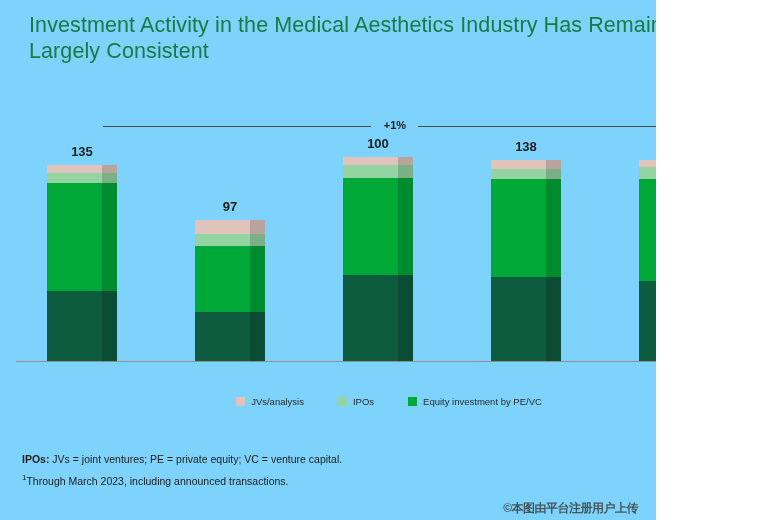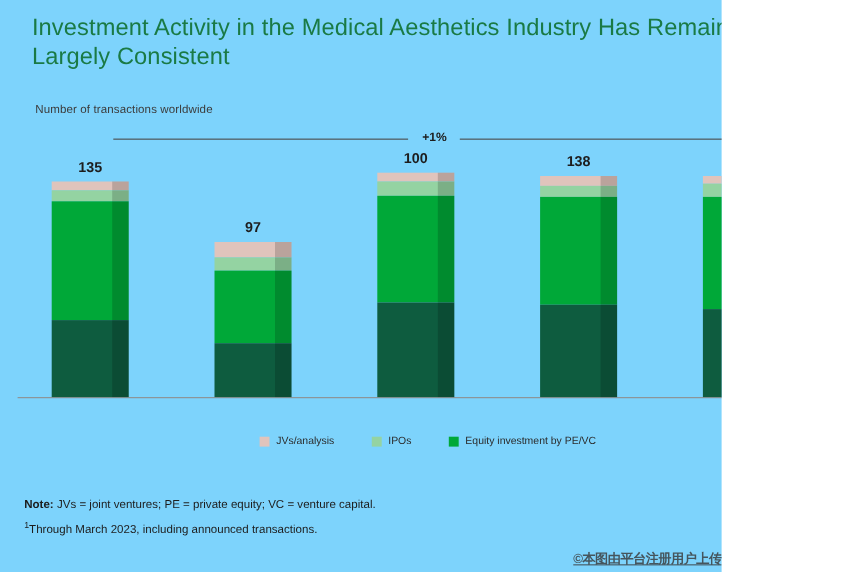--- a/index.html
+++ b/index.html
@@ -171,38 +171,36 @@
     font-size: 10.5px;
     line-height: 17.5px;
     color: #1d1d1d;
   }
   .fn b { font-weight: 700; }
   .fn sup { font-size: 8px; vertical-align: super; }
 
   
   #watermark {
     position: absolute;
-    right: 0;
+    right: 18px;
     bottom: 3px;
     font-size: 12px;
     font-weight: 700;
     color: #3a3a3a;
     opacity: 0.82;
     letter-spacing: -0.5px;
-    text-decoration: underline;
   }
 </style>
 </head>
 <body>
 
 <div id="slide">
 
   <div id="title">Investment Activity in the Medical Aesthetics Industry Has Remained Largely Consistent</div>
 
-  <div id="subtitle">Number of transactions worldwide</div>
 
   <div id="cagr">
     <div class="line-l"></div>
     <div class="cagr-label">+1%</div>
     <div class="line-r"></div>
     <div class="arrow-head"></div>
   </div>
 
   <div id="plot">
     <div id="axis-line"></div>
@@ -265,21 +263,21 @@
         <span class="legend-label">IPOs</span>
       </div>
       <div class="legend-item">
         <span class="legend-swatch" style="background: rgb(0, 168, 56);"></span>
         <span class="legend-label">Equity investment by PE/VC</span>
       </div>
     </div>
 
   <div id="footnotes">
     <div class="fn">
-      <b>Note:</b><span> JVs = joint ventures; PE = private equity; VC = venture capital.</span>
+      <b>IPOs:</b><span> JVs = joint ventures; PE = private equity; VC = venture capital.</span>
     </div>
     <div class="fn">
       <sup>1</sup><span>Through March 2023, including announced transactions.</span>
     </div>
   </div>
 
   <div id="watermark">©本图由平台注册用户上传</div>
 </div>
 
 </body></html>

